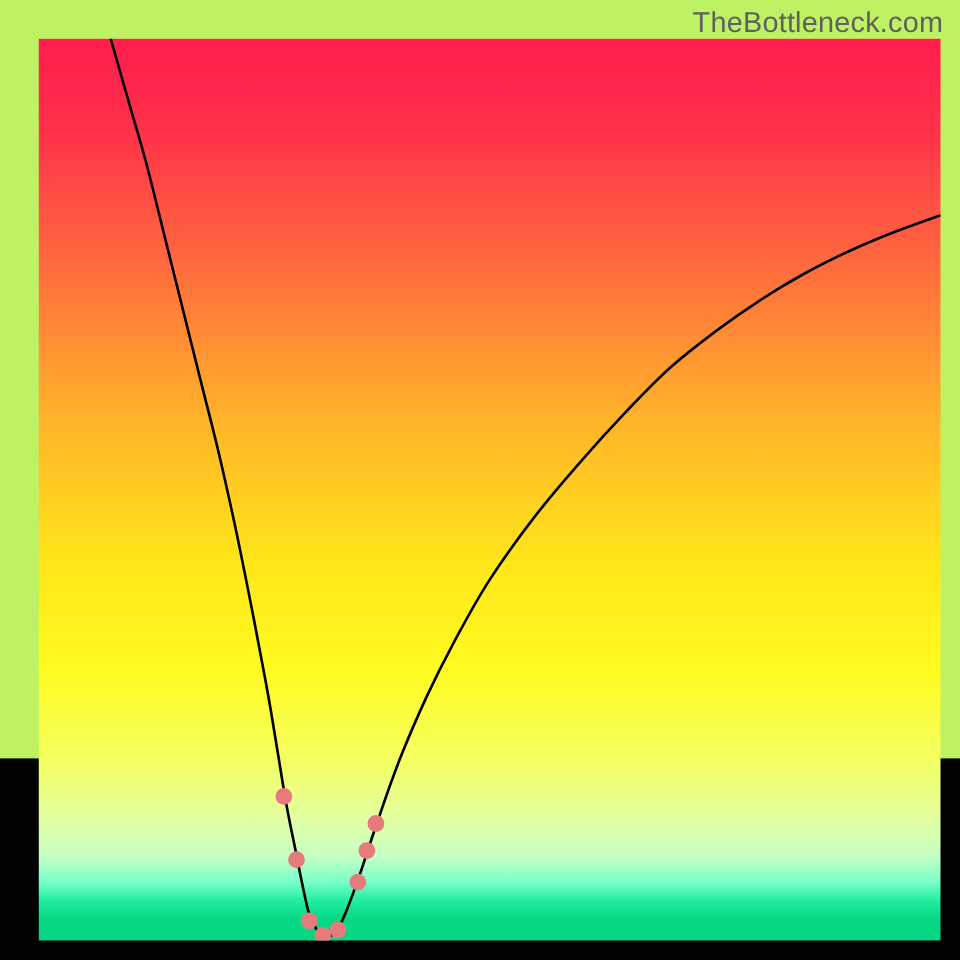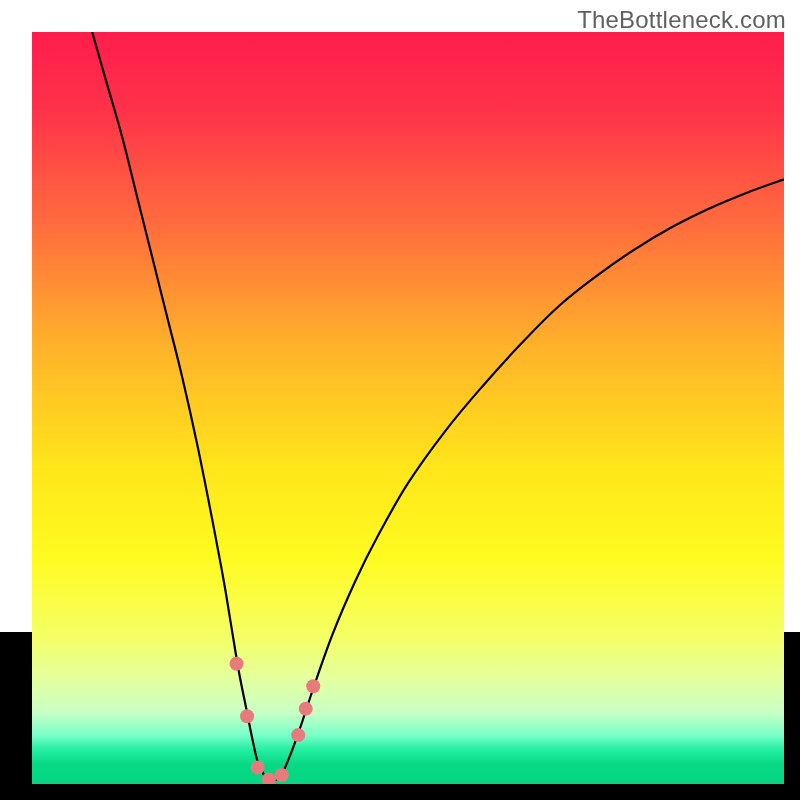--- a/index.html
+++ b/index.html
@@ -10,21 +10,21 @@
     background: #000;
     overflow: hidden;
     font-family: Arial, Helvetica, sans-serif;
   }
   .frame {
     position: absolute;
     left: 0;
     top: 0;
     width: 800px;
     height: 632px;
-    background: #ffffff;
+    background: #bef264;
   }
   .plot-area {
     position: absolute;
     left: 32px;
     top: 32px;
     width: 752px;
     height: 752px;
     overflow: hidden;
   }
   .gradient-bg {

